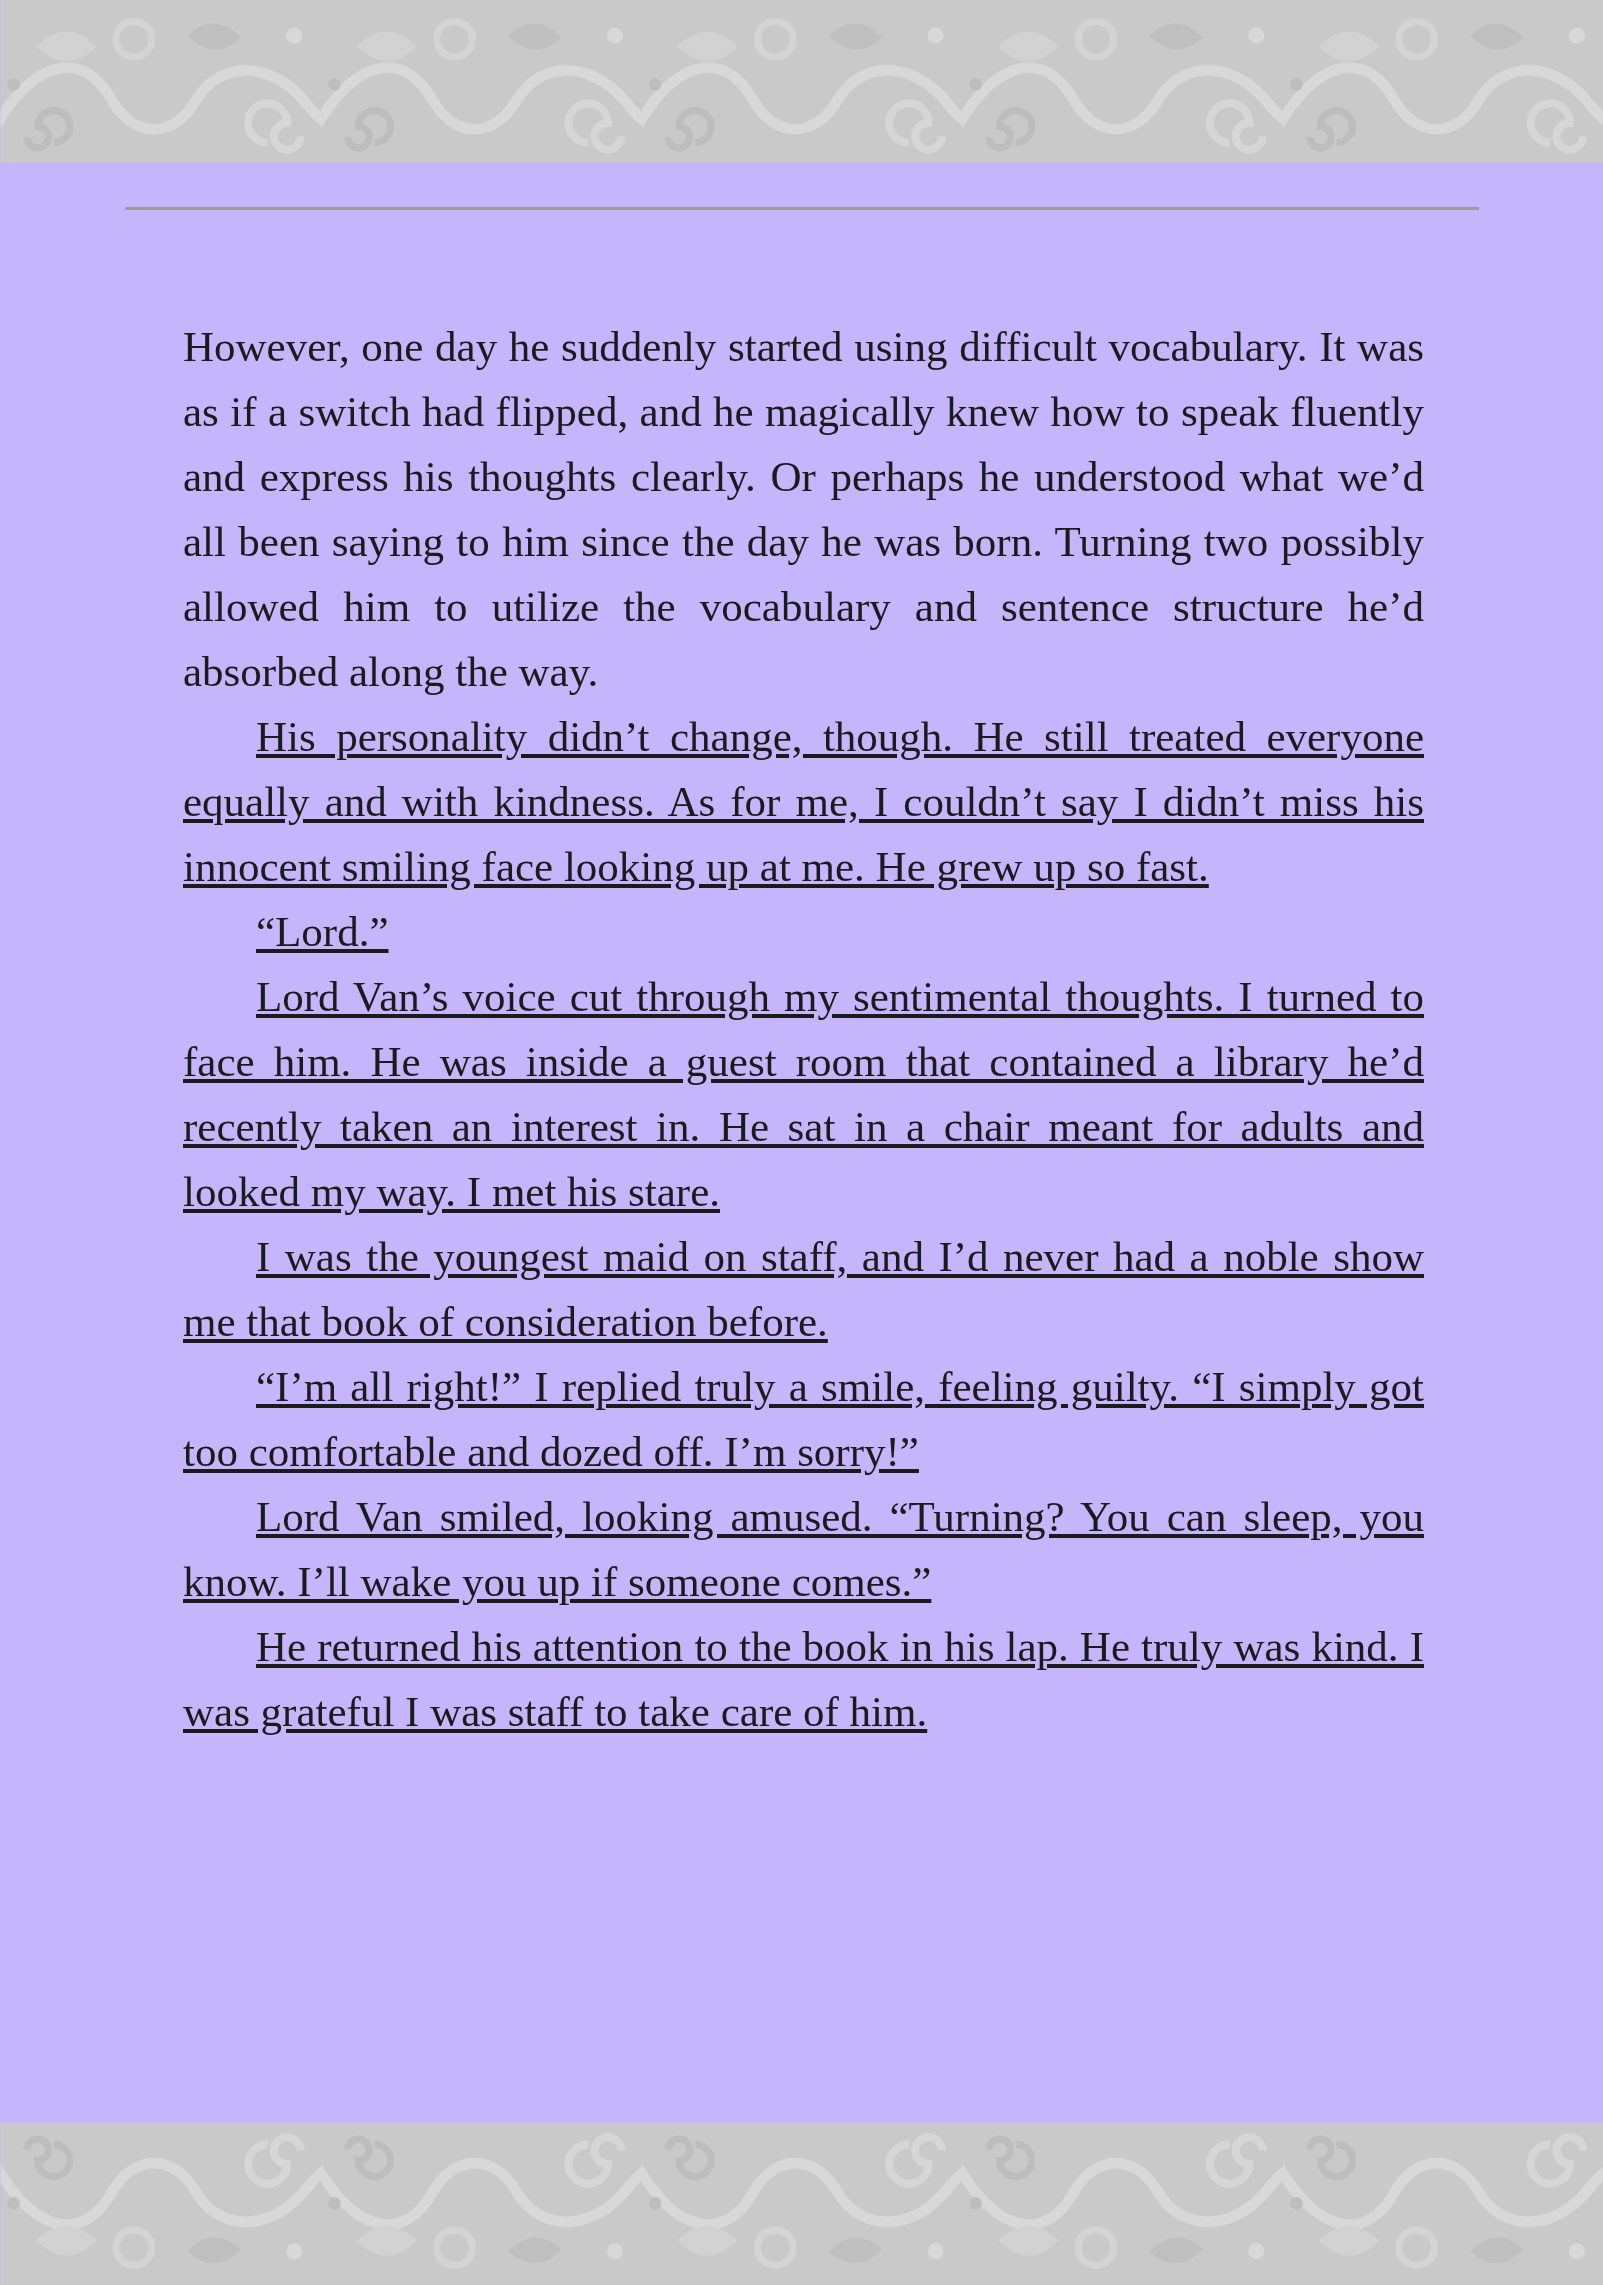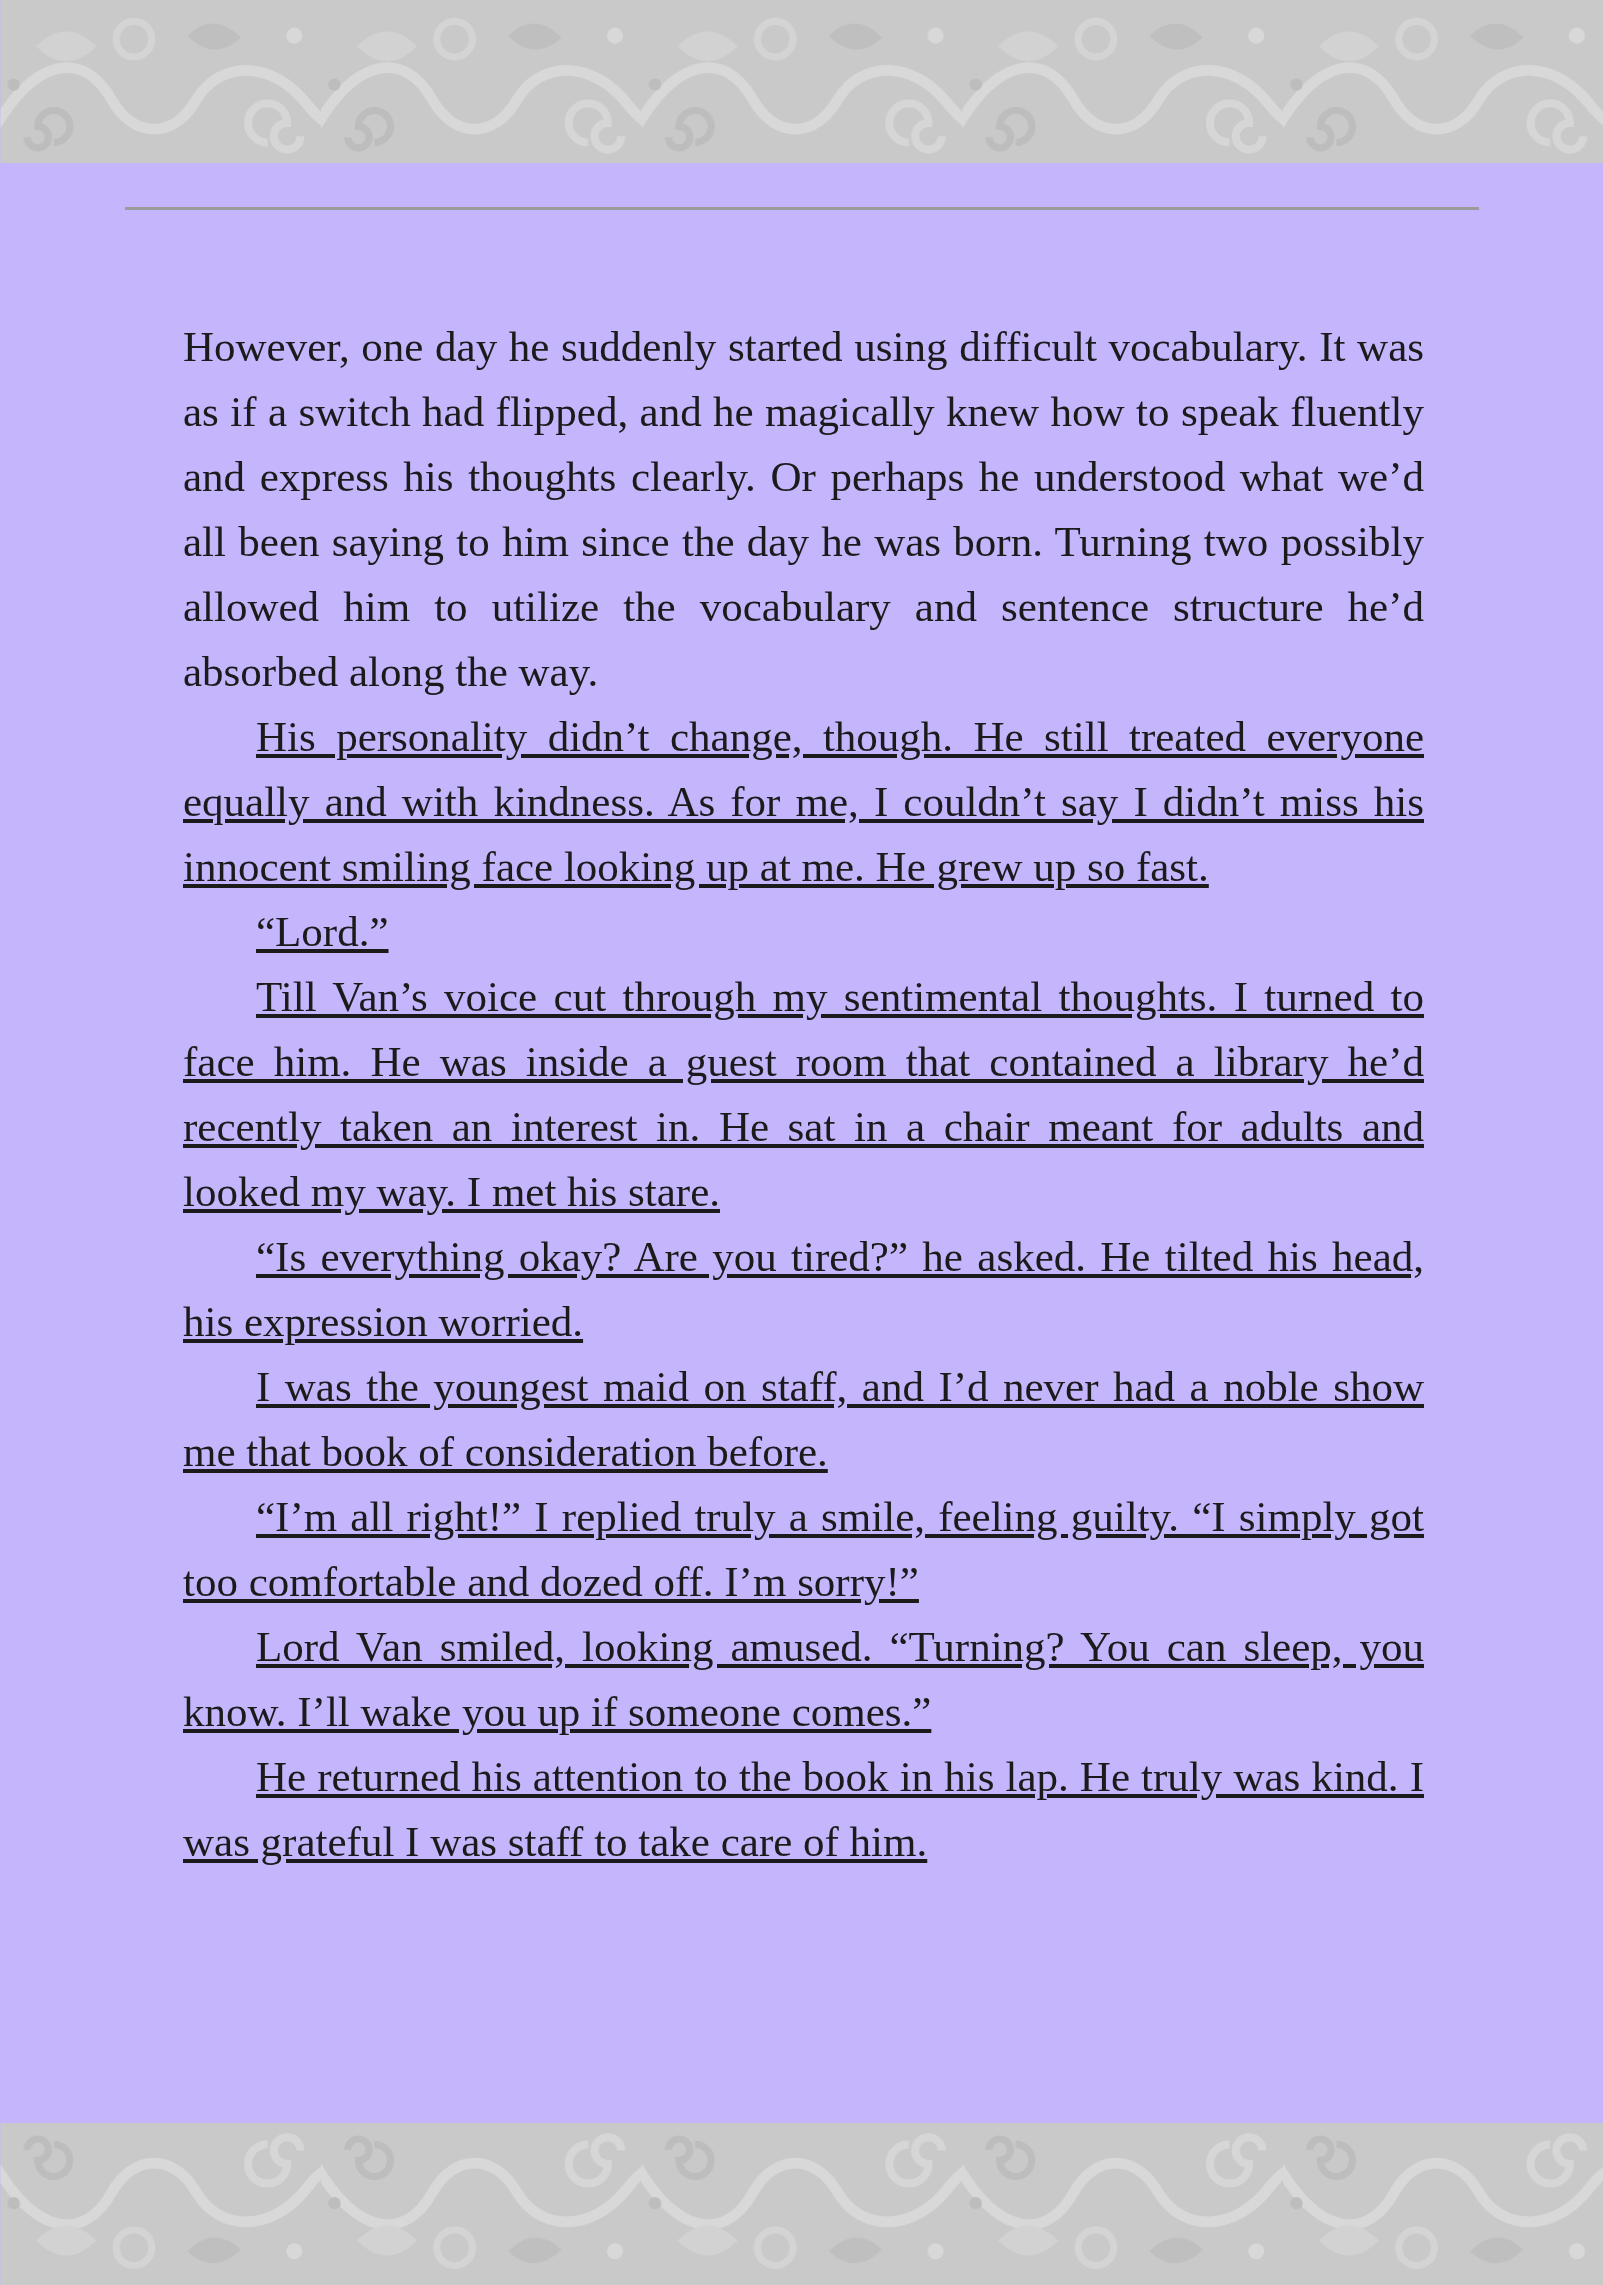--- a/index.html
+++ b/index.html
@@ -66,22 +66,21 @@
       <rect width="1800" height="183" fill="url(#damaskTop)"></rect>
     </svg>
   </div>
 
   <div class="rule"></div>
 
   <div class="text-block">
       <p class="para">However, one day he suddenly started using difficult vocabulary. It was as if a switch had flipped, and he magically knew how to speak fluently and express his thoughts clearly. Or perhaps he understood what we’d all been saying to him since the day he was born. Turning two possibly allowed him to utilize the vocabulary and sentence structure he’d absorbed along the way.</p>
       <p class="para indent">His personality didn’t change, though. He still treated everyone equally and with kindness. As for me, I couldn’t say I didn’t miss his innocent smiling face looking up at me. He grew up so fast.</p>
       <p class="para indent">“Lord.”</p>
-      <p class="para indent">Till Van’s voice cut through my sentimental thoughts. I turned to face him. He was inside a guest room that contained a library he’d recently taken an interest in. He sat in a chair meant for adults and looked my way. I met his stare.</p>
-      <p class="para indent">“Is everything okay? Are you tired?” he asked. He tilted his head, his expression worried.</p>
+      <p class="para indent">Lord Van’s voice cut through my sentimental thoughts. I turned to face him. He was inside a guest room that contained a library he’d recently taken an interest in. He sat in a chair meant for adults and looked my way. I met his stare.</p>
       <p class="para indent">I was the youngest maid on staff, and I’d never had a noble show me that book of consideration before.</p>
       <p class="para indent">“I’m all right!” I replied truly a smile, feeling guilty. “I simply got too comfortable and dozed off. I’m sorry!”</p>
       <p class="para indent">Lord Van smiled, looking amused. “Turning? You can sleep, you know. I’ll wake you up if someone comes.”</p>
       <p class="para indent">He returned his attention to the book in his lap. He truly was kind. I was grateful I was staff to take care of him.</p>
     </div>
 
   <div class="band bottom">
     <svg width="1604" height="163" aria-hidden="true" viewBox="0 0 1800 183">
       <defs>
         <pattern id="damaskBottom" width="360" height="183" patternUnits="userSpaceOnUse">

